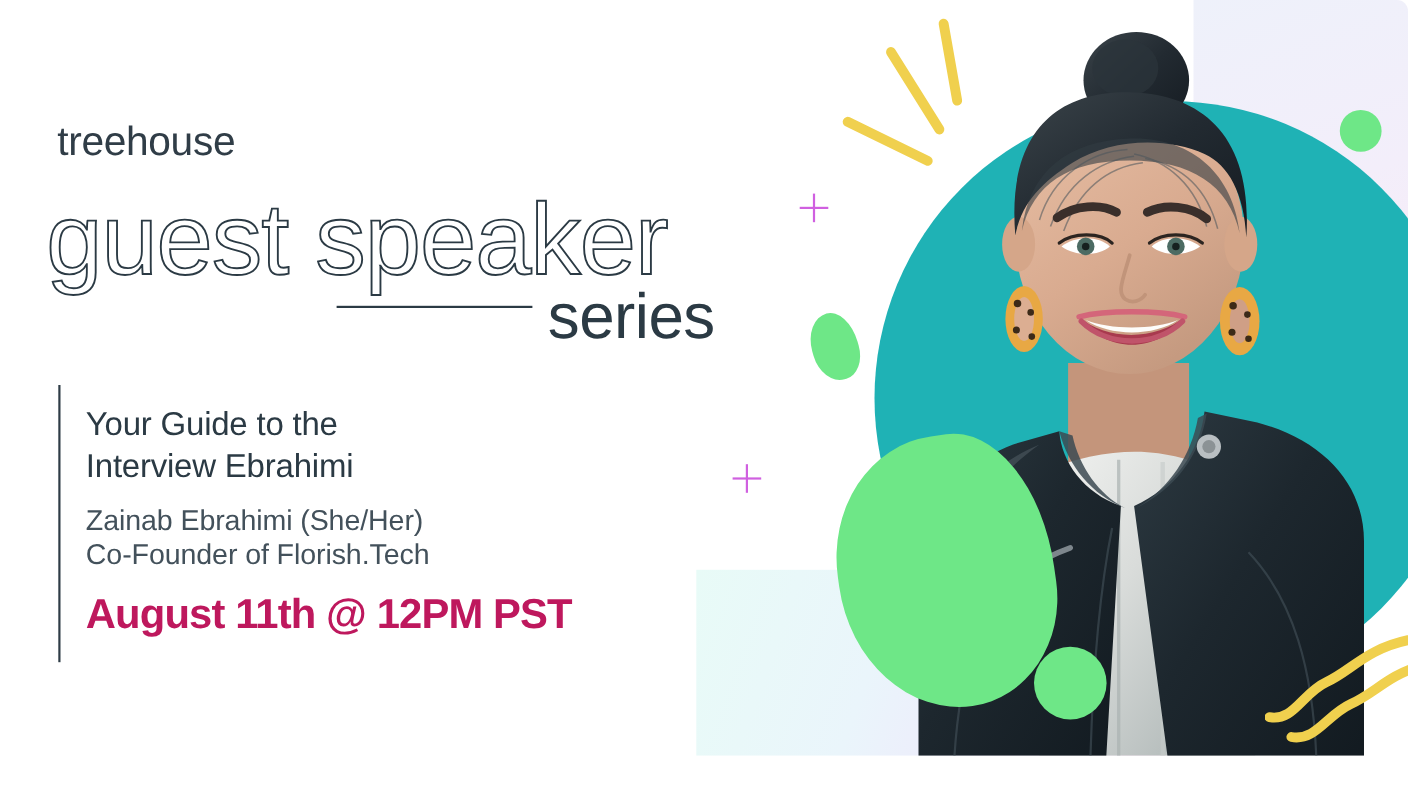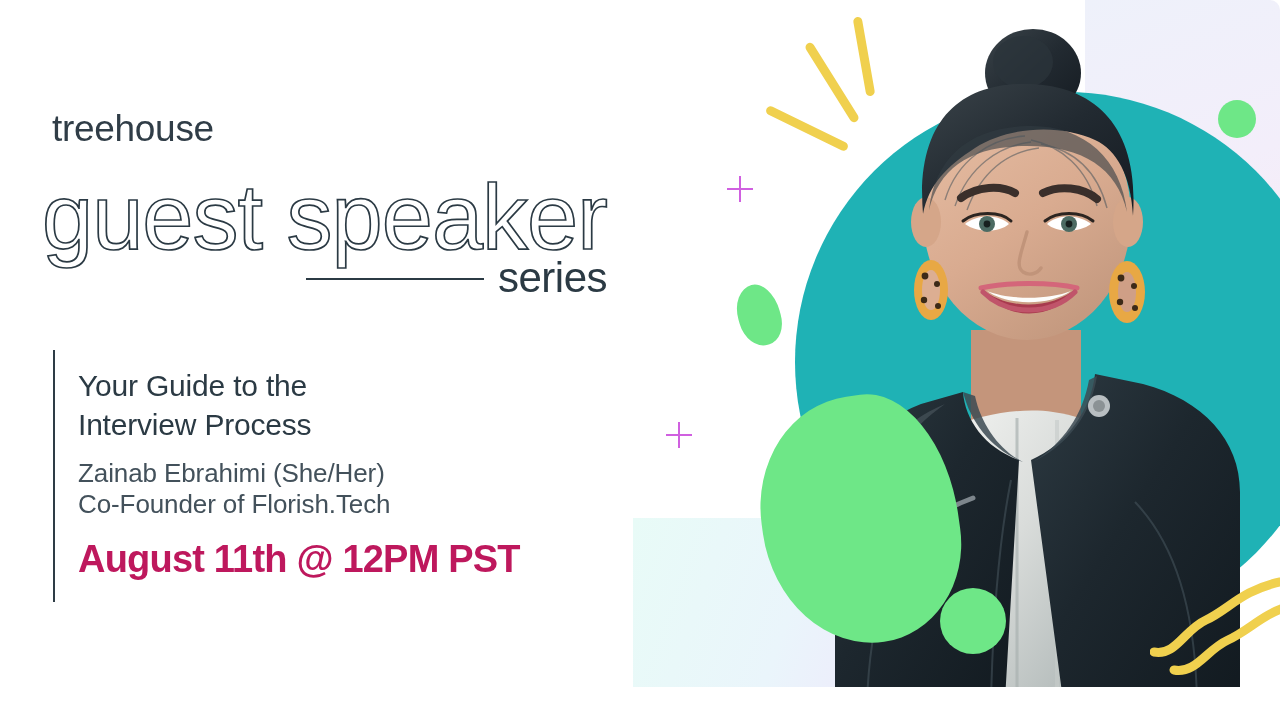--- a/index.html
+++ b/index.html
@@ -101,21 +101,21 @@
     left:42px; top:167px;
     width:640px; height:110px;
   }
   #hero svg{display:block;}
 
   #rule{
     left:306px; top:278px; width:178px; height:2px; background:#2b3a44;
   }
   #series{
     left:498px; top:254px;
-    font-size:42px;
+    font-size:58px;
     font-weight:400;
     letter-spacing:-0.5px;
     color:#2b3a44;
   }
 
   #divider{
     left:53px; top:350px; width:2px; height:252px; background:#2e3c46;
   }
 
   #info{
@@ -311,20 +311,20 @@
   </div>
 
   <div class="layer" id="rule"></div>
   <div class="layer" id="series">series</div>
 
   <div class="layer" id="divider"></div>
 
   <div class="layer" id="info">
     <p id="talk-title">
       <span>Your Guide to the</span><br>
-      <span>Interview Process</span>
+      <span>Interview Ebrahimi</span>
     </p>
     <p id="speaker-name">Zainab Ebrahimi (She/Her)</p>
     <p id="speaker-role">Co-Founder of Florish.Tech</p>
     <div id="datetime">August 11th @ 12PM PST</div>
   </div>
 
 </div>
 
 </body></html>

